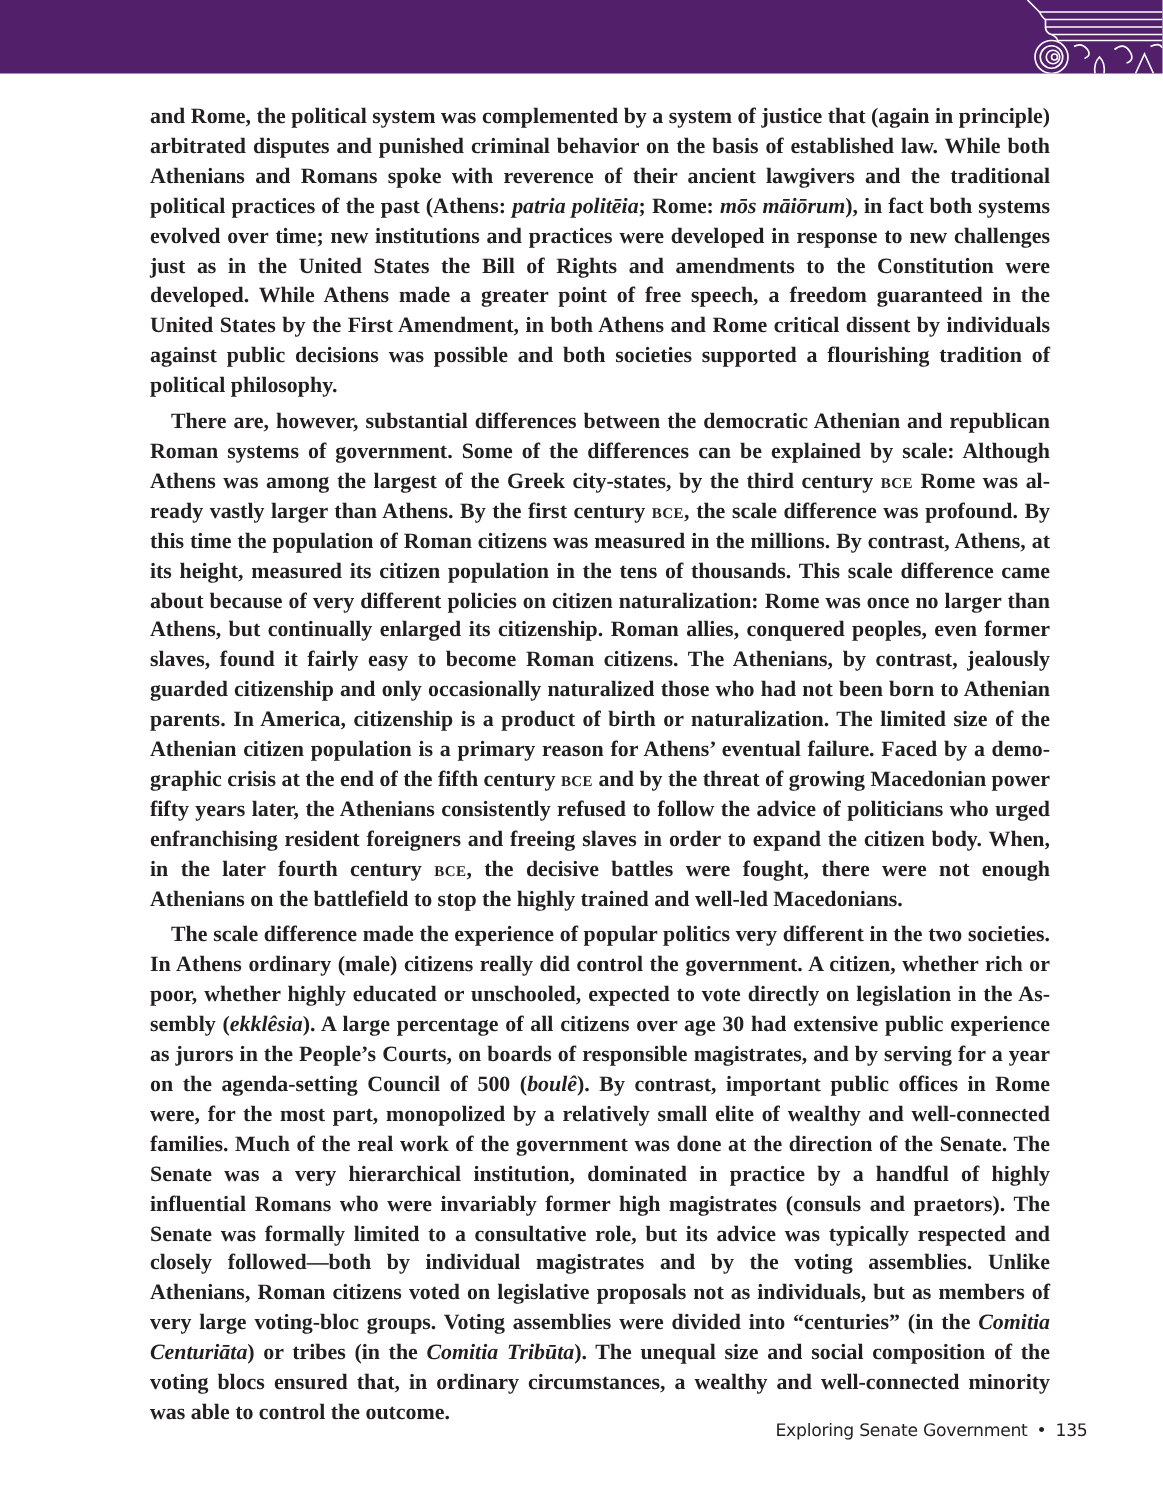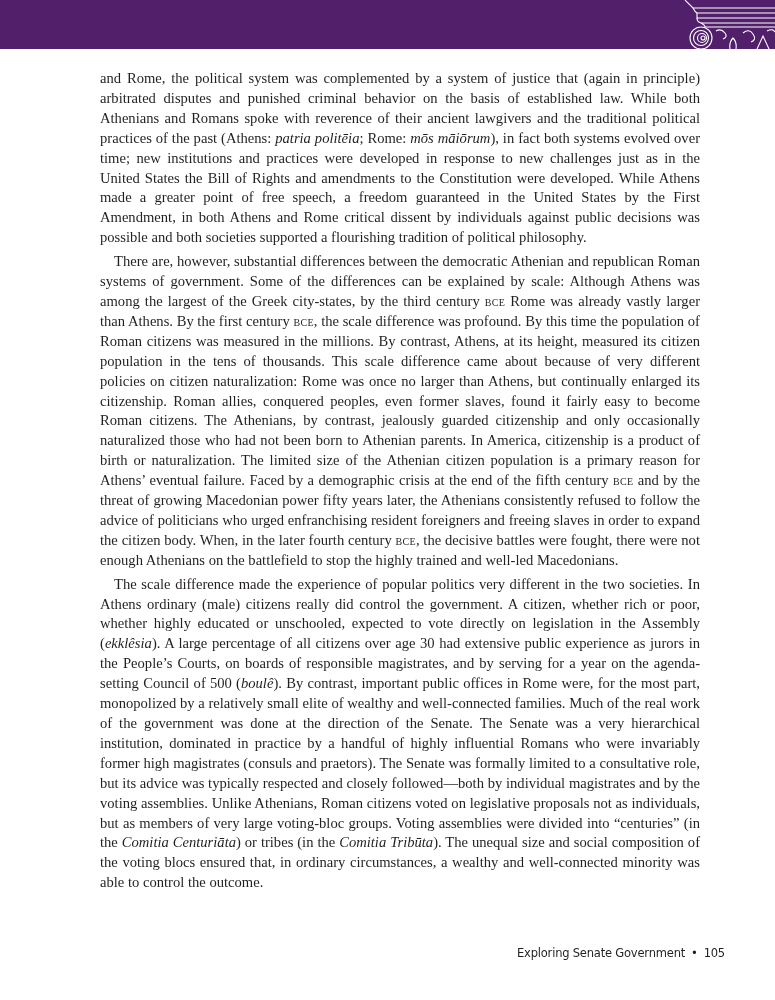--- a/index.html
+++ b/index.html
@@ -12,21 +12,21 @@
       background: #521f6b;
     }
     .ornament {
       position: absolute; right: 0; top: 0; width: 92px; height: 49px;
     }
     .content {
       position: absolute; left: 100px; top: 69px; width: 600px;
       font-size: 14.6px; line-height: 19.9px; text-align: justify;
       hyphens: manual;
     }
-    .content p { margin: 0; }
+    .content p { margin: 0; font-weight: bold; }
     .content p.indent { text-indent: 14px; margin-top: 4px; }
     .content p + p { margin-top: 4px; }
     .sc { font-variant: small-caps; text-transform: lowercase; letter-spacing: 0.3px; }
     em { font-style: italic; }
     .footer {
       position: absolute; right: 50px; top: 946px;
       font-family: "DejaVu Sans", "Liberation Sans", sans-serif; font-size: 11.5px; color: #231f20;
       letter-spacing: -0.2px;
     }
     .footer .dot { margin: 0 6px; }
@@ -55,14 +55,14 @@
   </svg>
 </div>
 
 <div class="content" id="content">
     <p><span>and Rome, the political system was complemented by a system of justice that (again in principle) arbitrated disputes and punished criminal behavior on the basis of established law. While both Athenians and Romans spoke with reverence of their ancient lawgivers and the traditional politi­cal practices of the past (Athens: </span><em>patria politēia</em><span>; Rome: </span><em>mōs māiōrum</em><span>), in fact both systems evolved over time; new institutions and practices were developed in response to new challenges just as in the United States the Bill of Rights and amendments to the Constitution were developed. While Athens made a greater point of free speech, a freedom guaranteed in the United States by the First Amendment, in both Athens and Rome critical dissent by individuals against public decisions was possible and both societies supported a flourishing tradition of political philosophy.</span></p>
     <p class="indent"><span>There are, however, substantial differences between the democratic Athenian and republican Roman systems of government. Some of the differences can be explained by scale: Although Athens was among the largest of the Greek city-states, by the third century </span><span class="sc">BCE</span><span> Rome was al­ready vastly larger than Athens. By the first century </span><span class="sc">BCE</span><span>, the scale difference was profound. By this time the population of Roman citizens was measured in the millions. By contrast, Athens, at its height, measured its citizen population in the tens of thousands. This scale difference came about because of very different policies on citizen naturalization: Rome was once no larger than Athens, but continually enlarged its citizenship. Roman allies, conquered peoples, even for­mer slaves, found it fairly easy to become Roman citizens. The Athenians, by contrast, jealously guarded citizenship and only occasionally naturalized those who had not been born to Athenian parents. In America, citizenship is a product of birth or naturalization. The limited size of the Athenian citizen population is a primary reason for Athens’ eventual failure. Faced by a demo­graphic crisis at the end of the fifth century </span><span class="sc">BCE</span><span> and by the threat of growing Macedonian power fifty years later, the Athenians consistently refused to follow the advice of politicians who urged enfranchising resident foreigners and freeing slaves in order to expand the citizen body. When, in the later fourth century </span><span class="sc">BCE</span><span>, the decisive battles were fought, there were not enough Athenians on the battlefield to stop the highly trained and well-led Macedonians.</span></p>
     <p class="indent"><span>The scale difference made the experience of popular politics very different in the two societies. In Athens ordinary (male) citizens really did control the government. A citizen, whether rich or poor, whether highly educated or unschooled, expected to vote directly on legislation in the As­sembly (</span><em>ekklêsia</em><span>). A large percentage of all citizens over age 30 had extensive public experience as jurors in the People’s Courts, on boards of responsible magistrates, and by serving for a year on the agenda-setting Council of 500 (</span><em>boulê</em><span>). By contrast, important public offices in Rome were, for the most part, monopolized by a relatively small elite of wealthy and well-connected families. Much of the real work of the government was done at the direction of the Senate. The Senate was a very hierarchical institution, dominated in practice by a handful of highly influential Romans who were invariably former high magistrates (consuls and praetors). The Senate was formally limited to a consultative role, but its advice was typically respected and closely followed—both by individual magistrates and by the voting assemblies. Unlike Athenians, Roman citizens voted on legislative proposals not as individuals, but as members of very large voting-bloc groups. Vot­ing assemblies were divided into “centuries” (in the </span><em>Comitia Centuriāta</em><span>) or tribes (in the </span><em>Comitia Tribūta</em><span>). The unequal size and social composition of the voting blocs ensured that, in ordinary circumstances, a wealthy and well-connected minority was able to control the outcome.</span></p>
   </div>
 
 <div class="footer">
-  <span>Exploring Senate Government</span><span class="dot">•</span><span>105</span>
+  <span>Exploring Senate Government</span><span class="dot">•</span><span>135</span>
 </div>
 
 </body></html>

